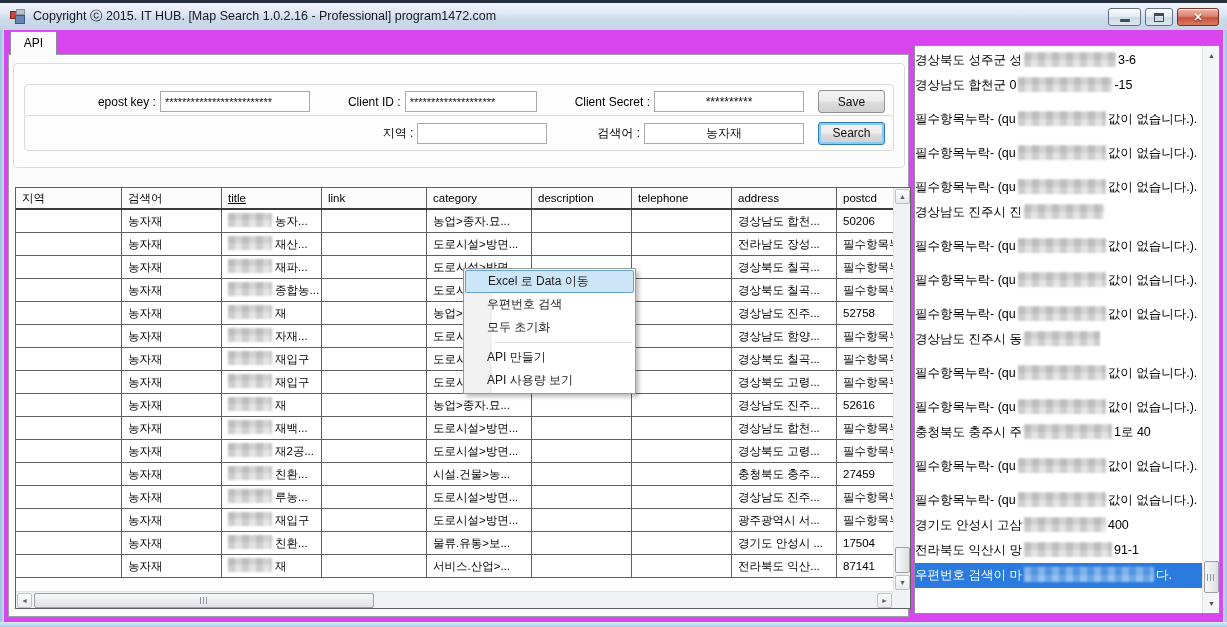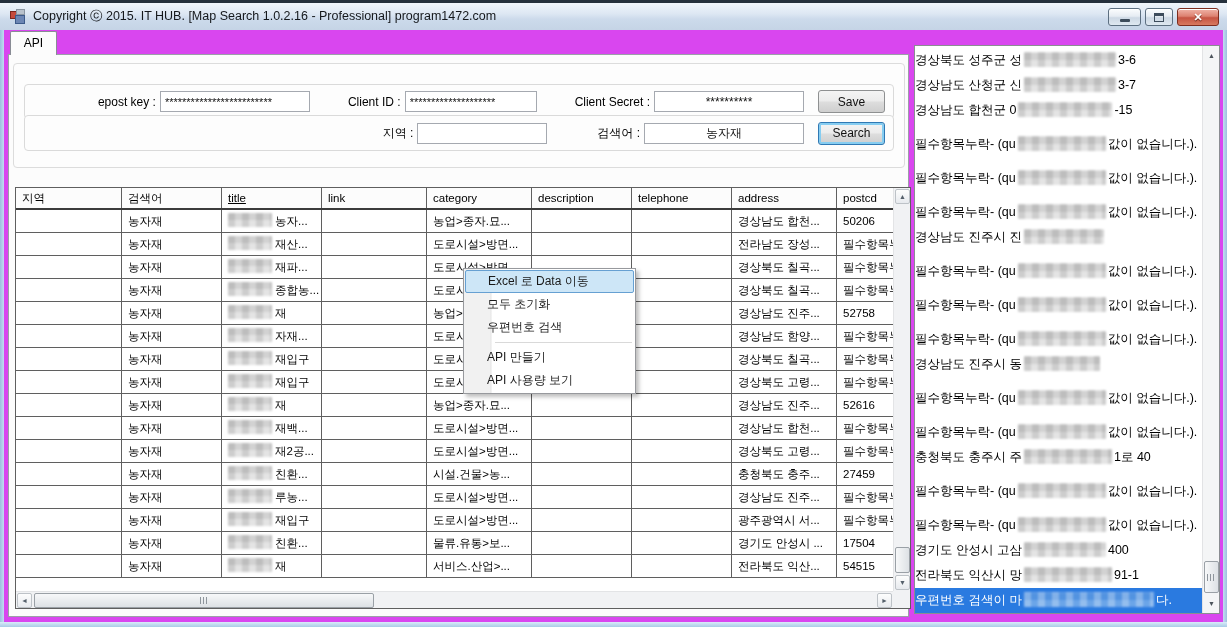--- a/index.html
+++ b/index.html
@@ -334,21 +334,21 @@
           </div>
           <div class="grow">
             <div class="gcell" style="width: 106px;"></div>
             <div class="gcell" style="width: 100px;">농자재</div>
             <div class="gcell" style="width: 100px;"><span class="redact t"></span>재</div>
             <div class="gcell" style="width: 105px;"></div>
             <div class="gcell" style="width: 105px;">서비스.산업&gt;...</div>
             <div class="gcell" style="width: 100px;"></div>
             <div class="gcell" style="width: 100px;"></div>
             <div class="gcell" style="width: 105px;">전라북도 익산...</div>
-            <div class="gcell" style="width: 58px;">54515</div>
+            <div class="gcell" style="width: 58px;">87141</div>
           </div>
         </div>
       <div class="vsb">
         <div class="sb-btn up">
             <span class="arr">▲</span>
           </div>
         <div class="vthumb"></div>
         <div class="sb-btn down">
             <span class="arr">▼</span>
           </div>
@@ -364,32 +364,31 @@
             <span class="arr">►</span>
           </div>
       </div>
       <div class="corner"></div>
     </div>
   </div>
 
   <div class="menu">
     <div class="menu-items">
         <div class="mitem hot">Excel 로 Data 이동</div>
+        <div class="mitem">우편번호 검색</div>
         <div class="mitem">모두 초기화</div>
-        <div class="mitem">우편번호 검색</div>
         <div class="msep"></div>
         <div class="mitem">API 만들기</div>
         <div class="mitem">API 사용량 보기</div>
       </div>
   </div>
 
   <div class="logbox">
     <div class="log-list">
         <div class="lline">경상북도 성주군 성<span class="redact" style="width: 92px;"></span>3-6</div>
-        <div class="lline">경상남도 산청군 신<span class="redact" style="width: 92px;"></span>3-7</div>
         <div class="lline">경상남도 합천군 0<span class="redact" style="width: 94px;"></span>-15</div>
         <div class="lblank"></div>
         <div class="lline">필수항목누락- (qu<span class="redact" style="width: 88px;"></span>값이 없습니다.).</div>
         <div class="lblank"></div>
         <div class="lline">필수항목누락- (qu<span class="redact" style="width: 88px;"></span>값이 없습니다.).</div>
         <div class="lblank"></div>
         <div class="lline">필수항목누락- (qu<span class="redact" style="width: 88px;"></span>값이 없습니다.).</div>
         <div class="lline">경상남도 진주시 진<span class="redact" style="width: 80px;"></span></div>
         <div class="lblank"></div>
         <div class="lline">필수항목누락- (qu<span class="redact" style="width: 88px;"></span>값이 없습니다.).</div>

